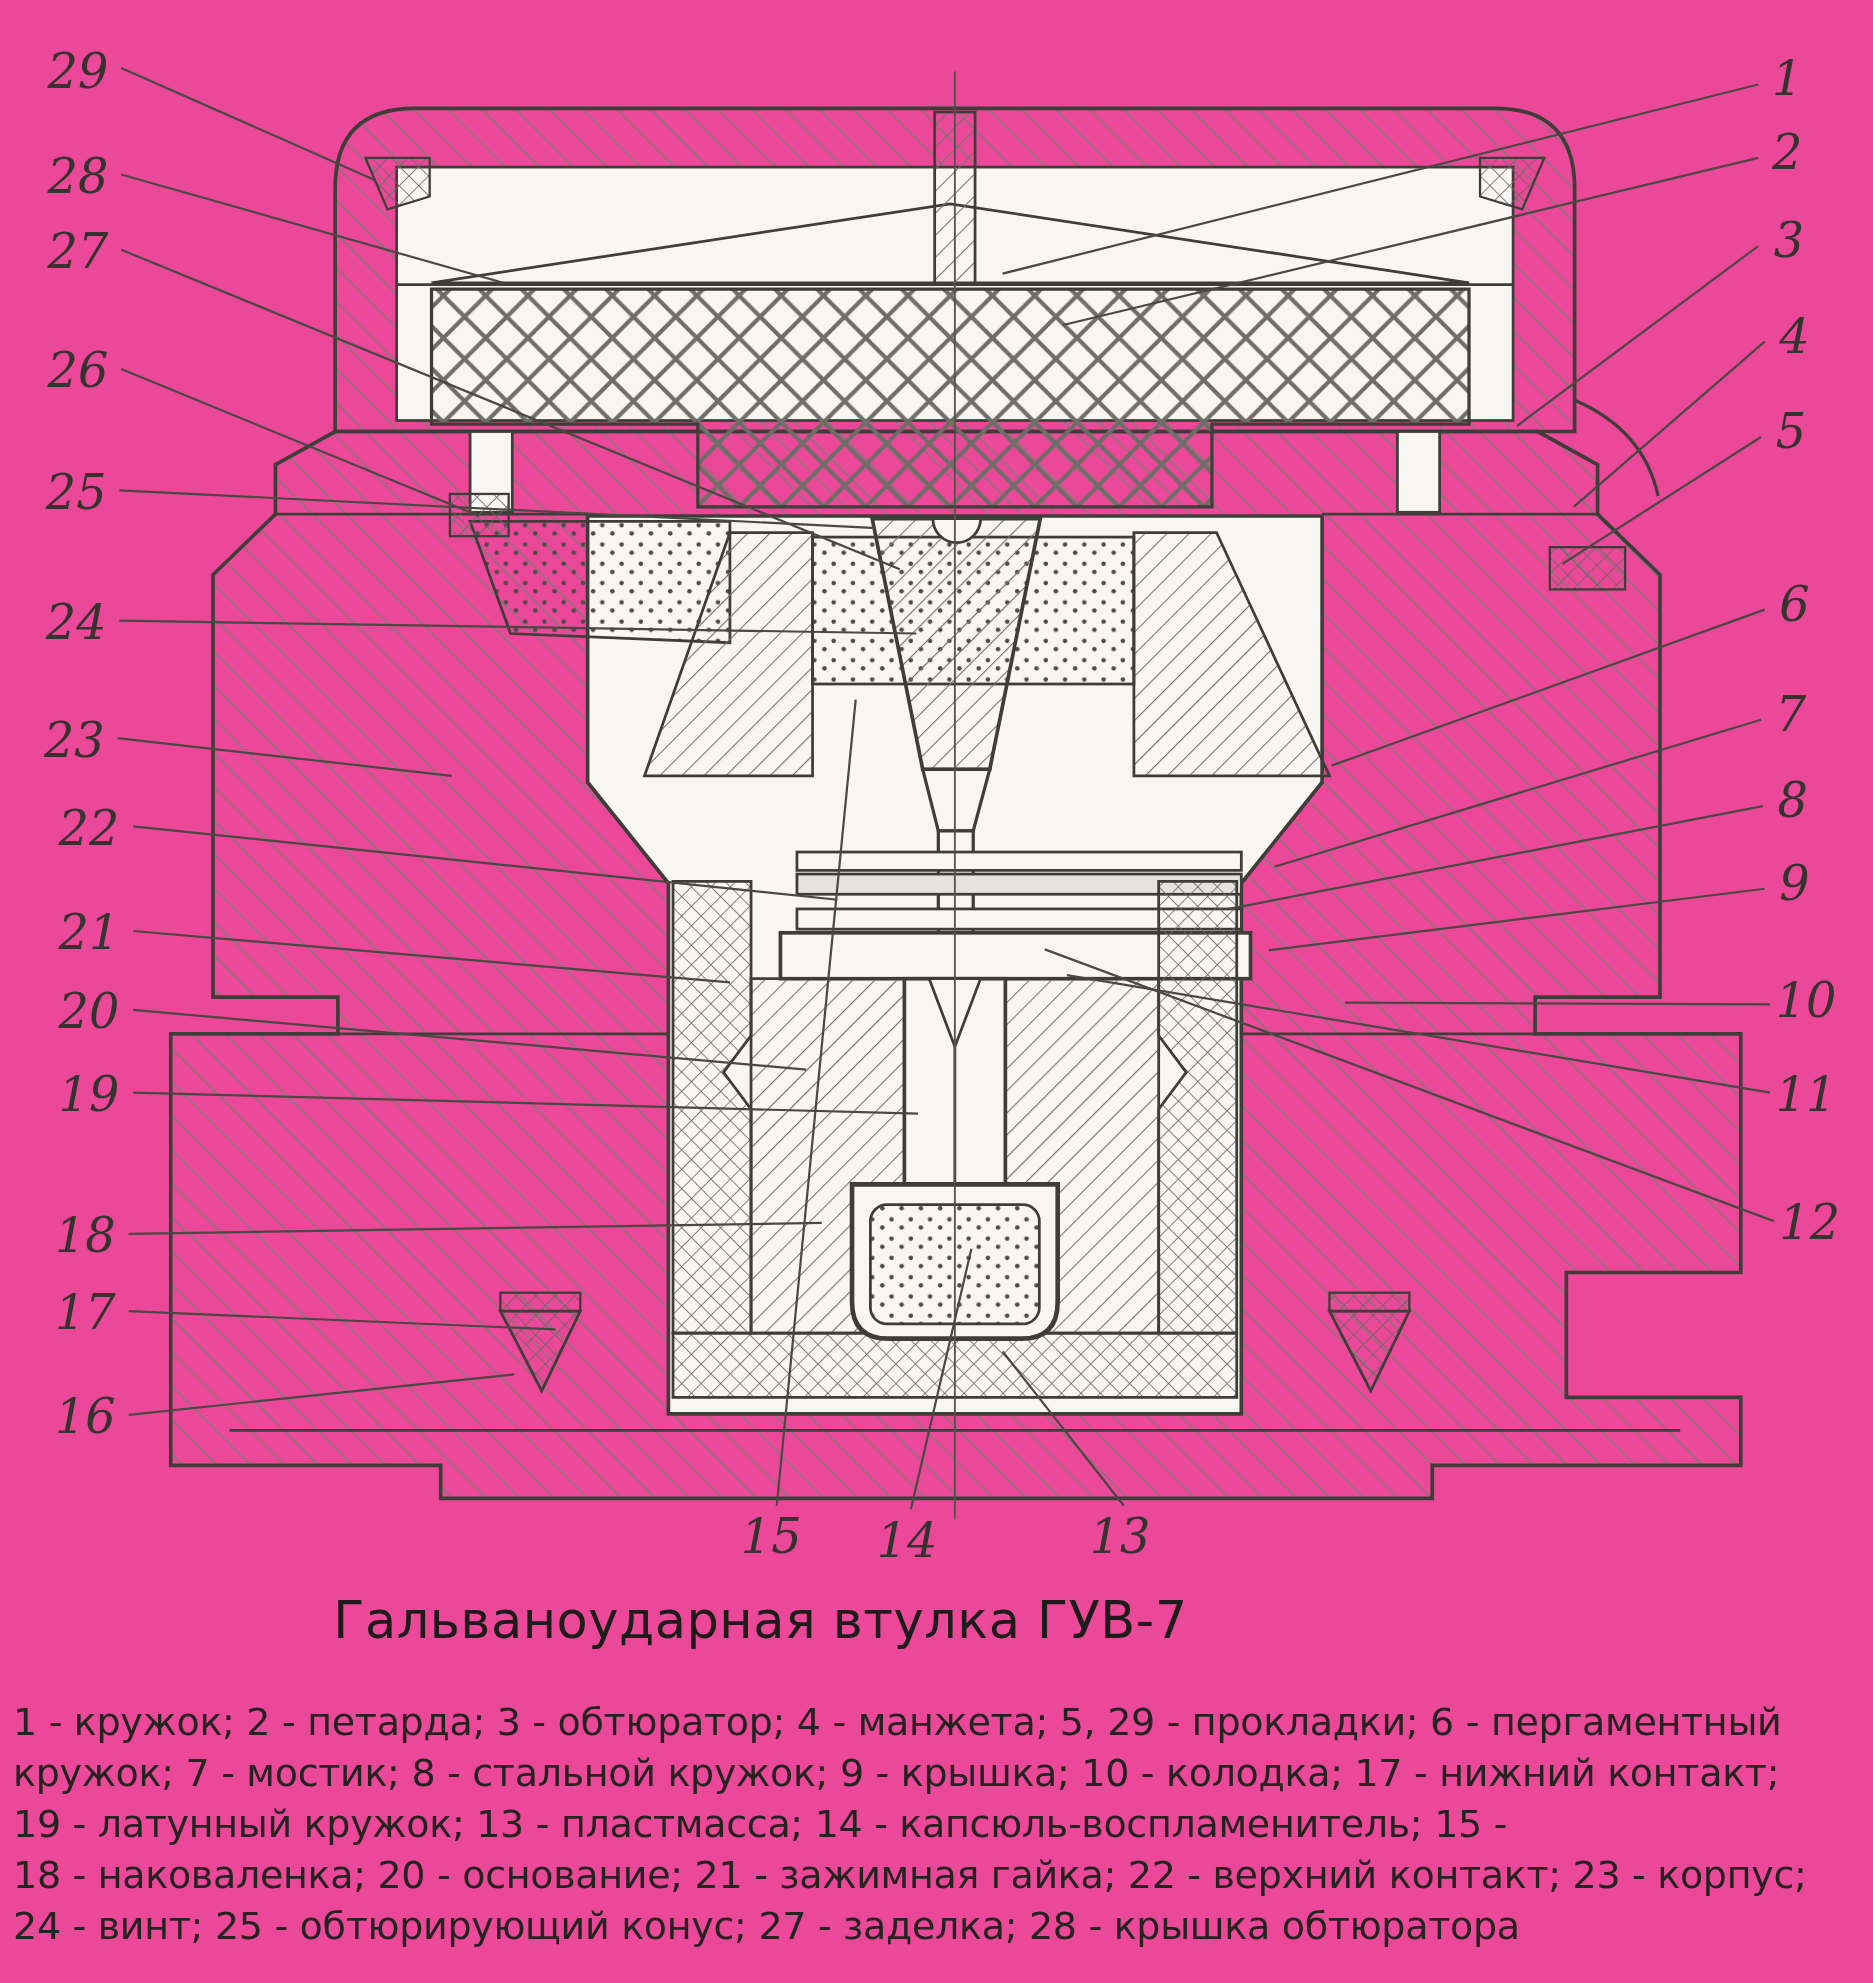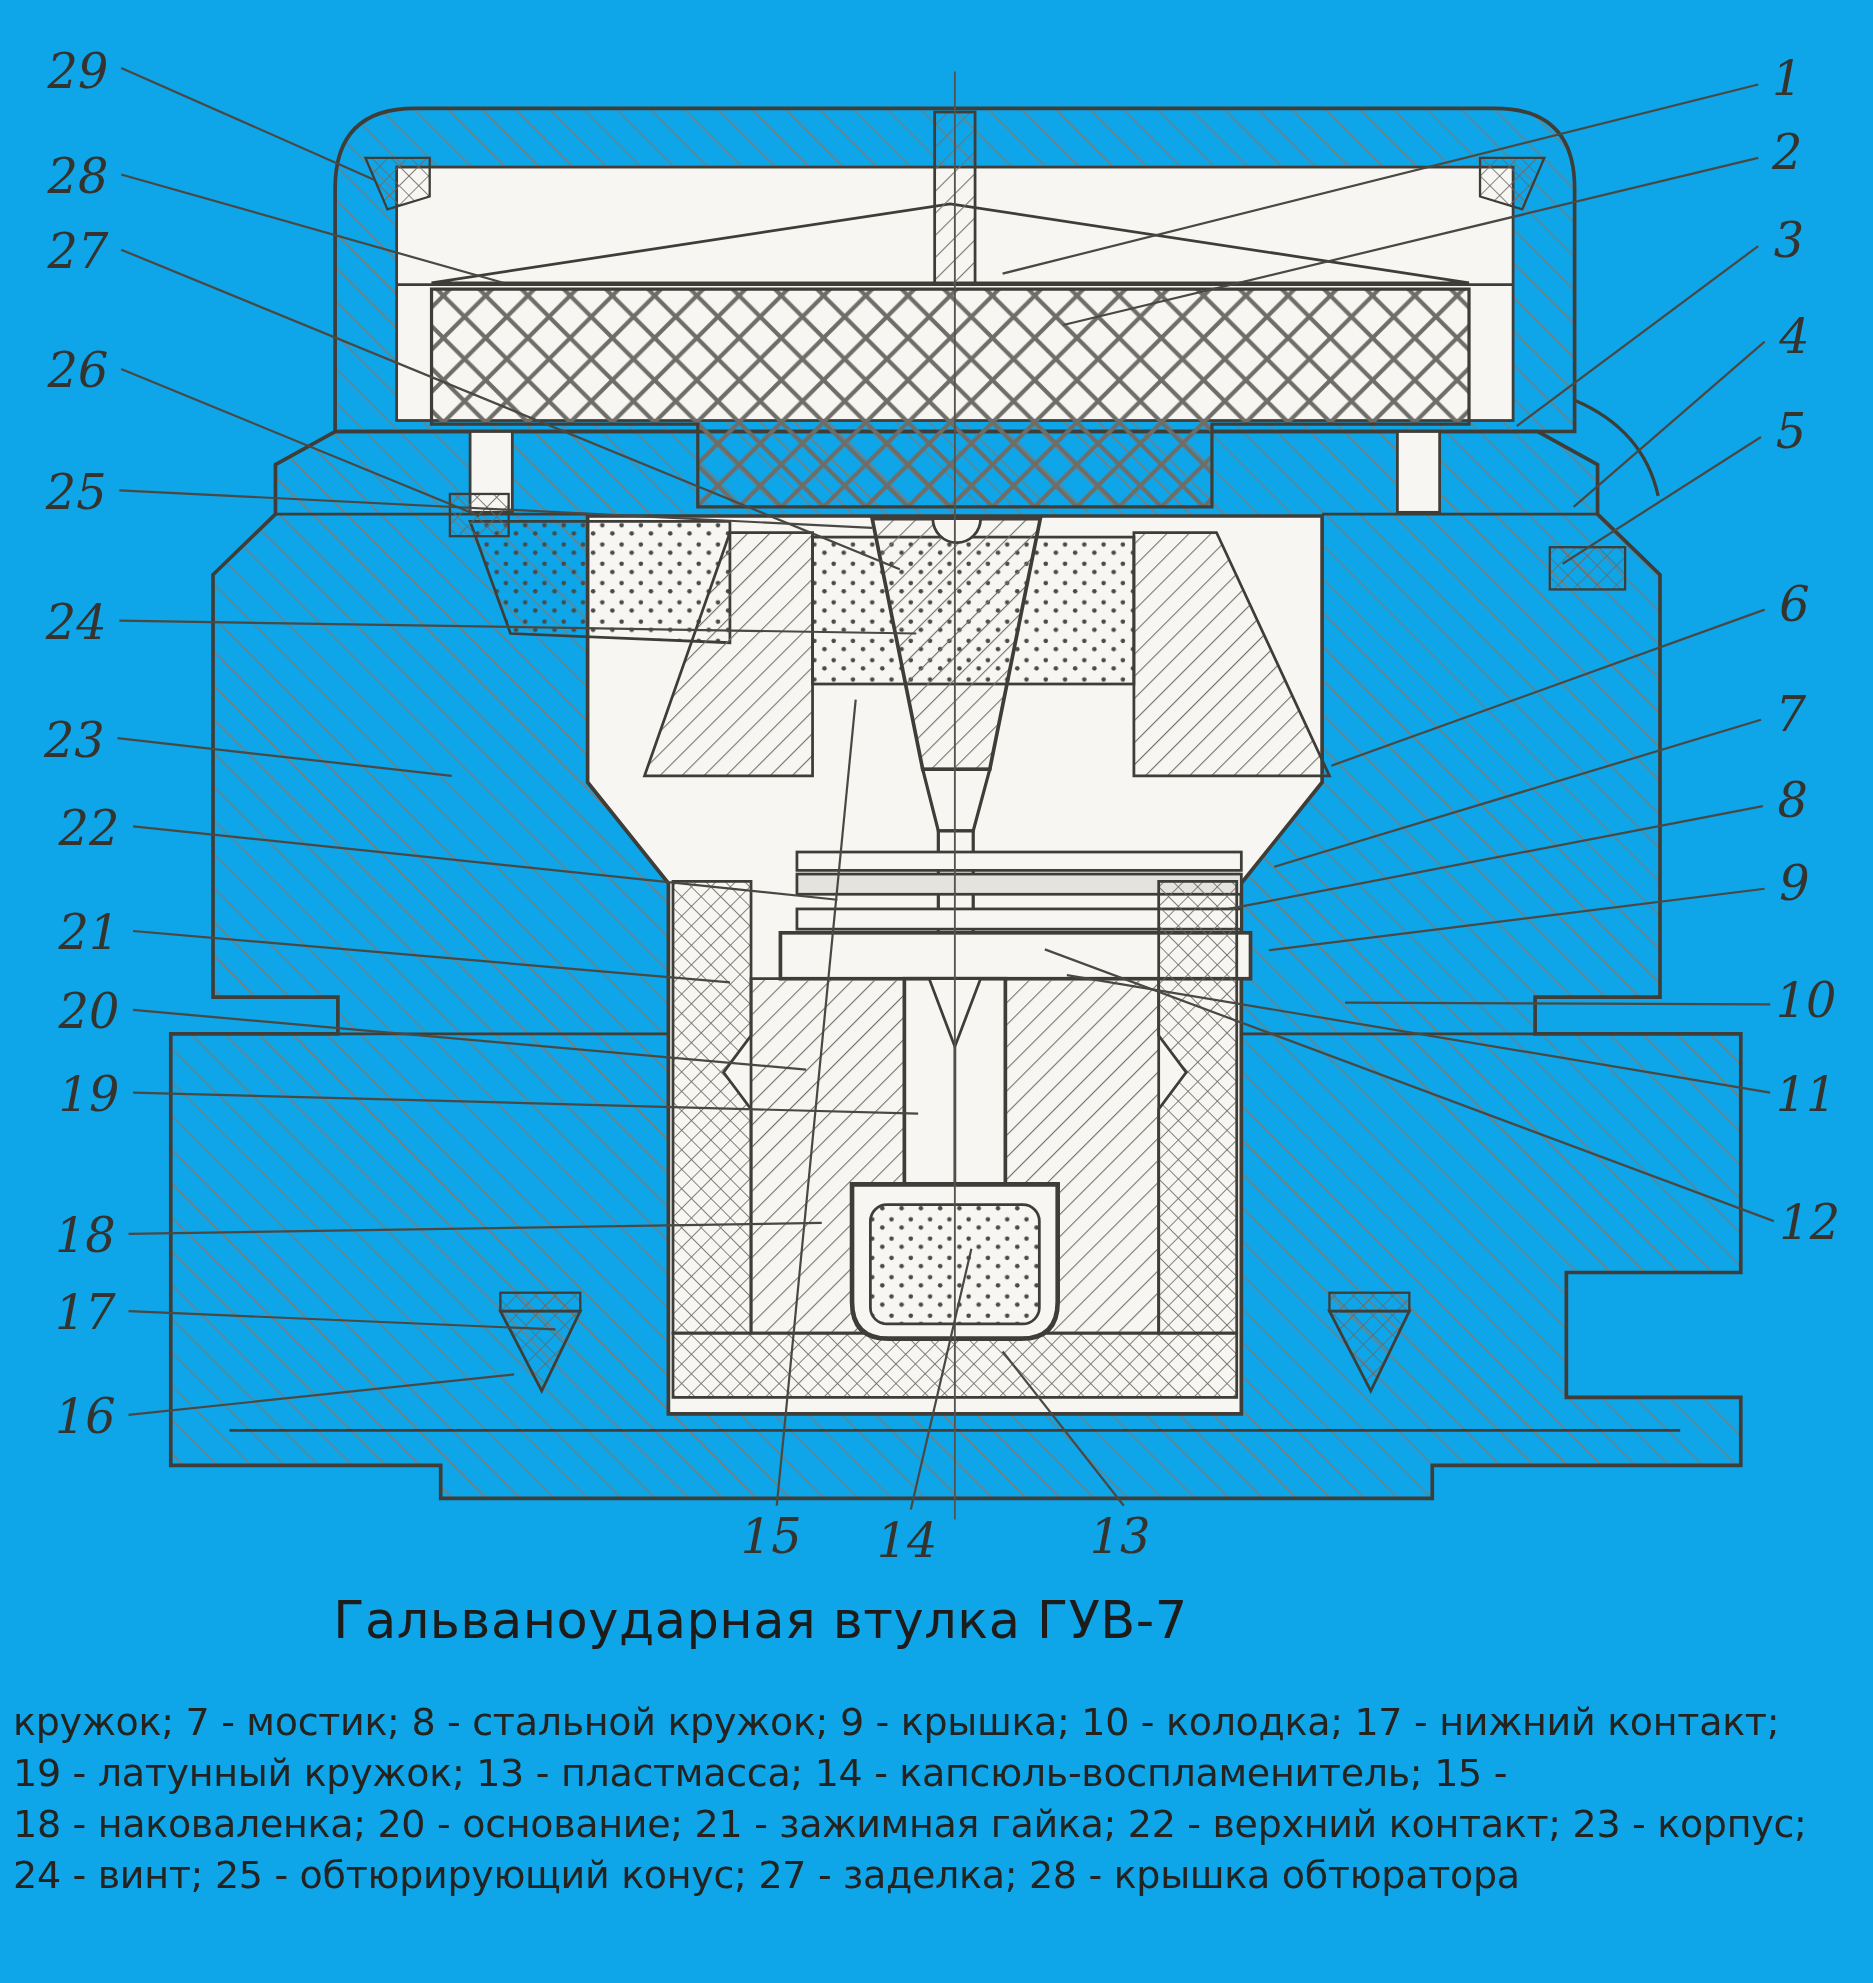--- a/index.html
+++ b/index.html
@@ -1,16 +1,16 @@
 <!DOCTYPE html>
 <html style="font-size:14.7px"><head>
 <meta charset="utf-8">
 <style>
   html,body{margin:0;padding:0;background:#e9e8e4;}
-  #page{position:relative;width:1873px;height:1984px;background:#0ea5e9;overflow:hidden;
+  #page{position:relative;width:1873px;height:1984px;background:#ec4899;overflow:hidden;
         font-family:"DejaVu Sans","Liberation Sans",sans-serif;color:#33312c;}
   #drawing{position:absolute;left:0;top:0;}
   .callout{font-family:"DejaVu Serif","Liberation Serif",serif;font-style:italic;
            font-size:52px;fill:#35332e;}
   #figure-title{position:absolute;left:0;top:1591px;width:1521px;text-align:center;
                 font-size:51px;letter-spacing:0.5px;color:#1d1c1a;}
   #legend{position:absolute;left:13px;top:1697px;width:1849px;
           font-size:38px;line-height:51px;letter-spacing:-0.3px;color:#242320;}
   .legend-line{white-space:nowrap;}
 </style>
@@ -162,20 +162,21 @@
       <text class="callout" x="1938" y="1350">12</text>
       <text class="callout" x="840" y="1692" text-anchor="middle">15</text>
       <text class="callout" x="988" y="1696" text-anchor="middle">14</text>
       <text class="callout" x="1220" y="1692" text-anchor="middle">13</text>
     </g>
   </svg>
 
   <div id="figure-title">Гальваноударная втулка ГУВ-7</div>
 
   <div id="legend">
+    <div class="legend-line">1 - кружок; 2 - петарда; 3 - обтюратор; 4 - манжета; 5, 29 - прокладки; 6 - пергаментный</div>
     <div class="legend-line">кружок; 7 - мостик; 8 - стальной кружок; 9 - крышка; 10 - колодка; 17 - нижний контакт;</div>
     <div class="legend-line">19 - латунный кружок; 13 - пластмасса; 14 - капсюль-воспламенитель; 15 -</div>
     <div class="legend-line">18 - наковаленка; 20 - основание; 21 - зажимная гайка; 22 - верхний контакт; 23 - корпус;</div>
     <div class="legend-line">24 - винт; 25 - обтюрирующий конус; 27 - заделка; 28 - крышка обтюратора</div>
   </div>
 
 </div>
 
 
 </body></html>

